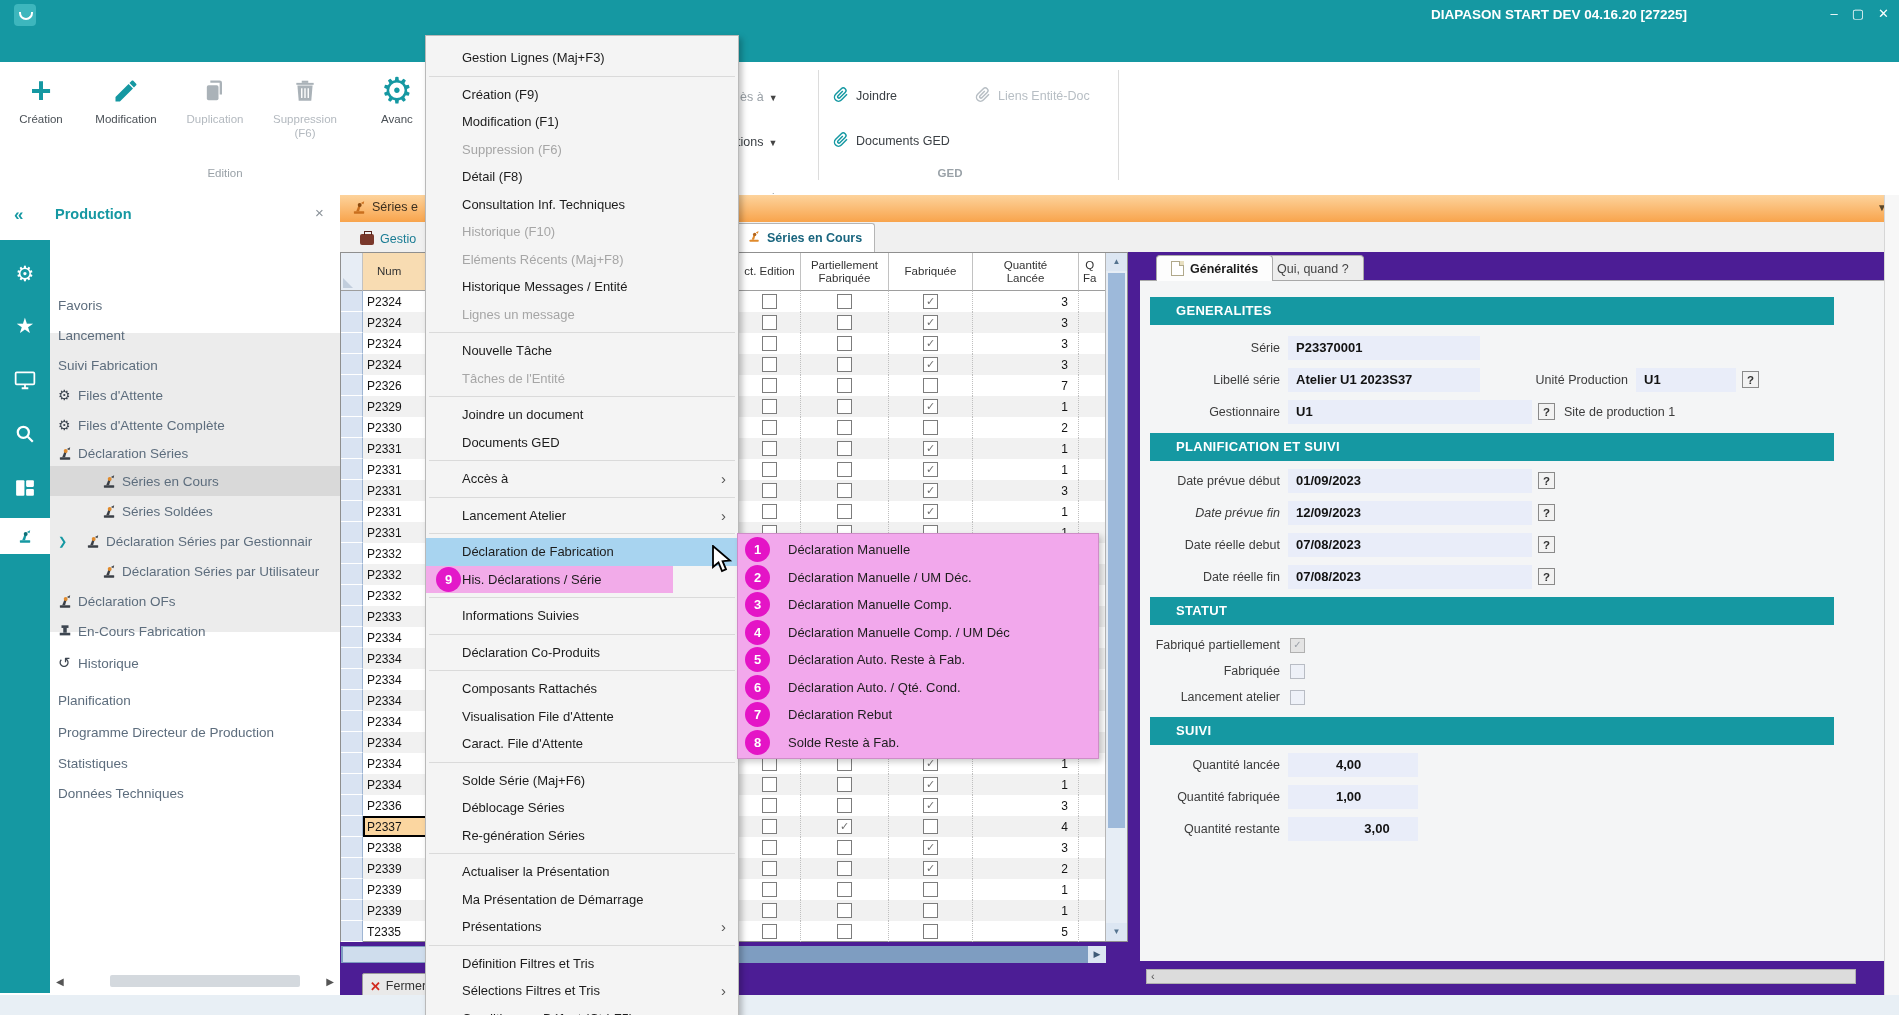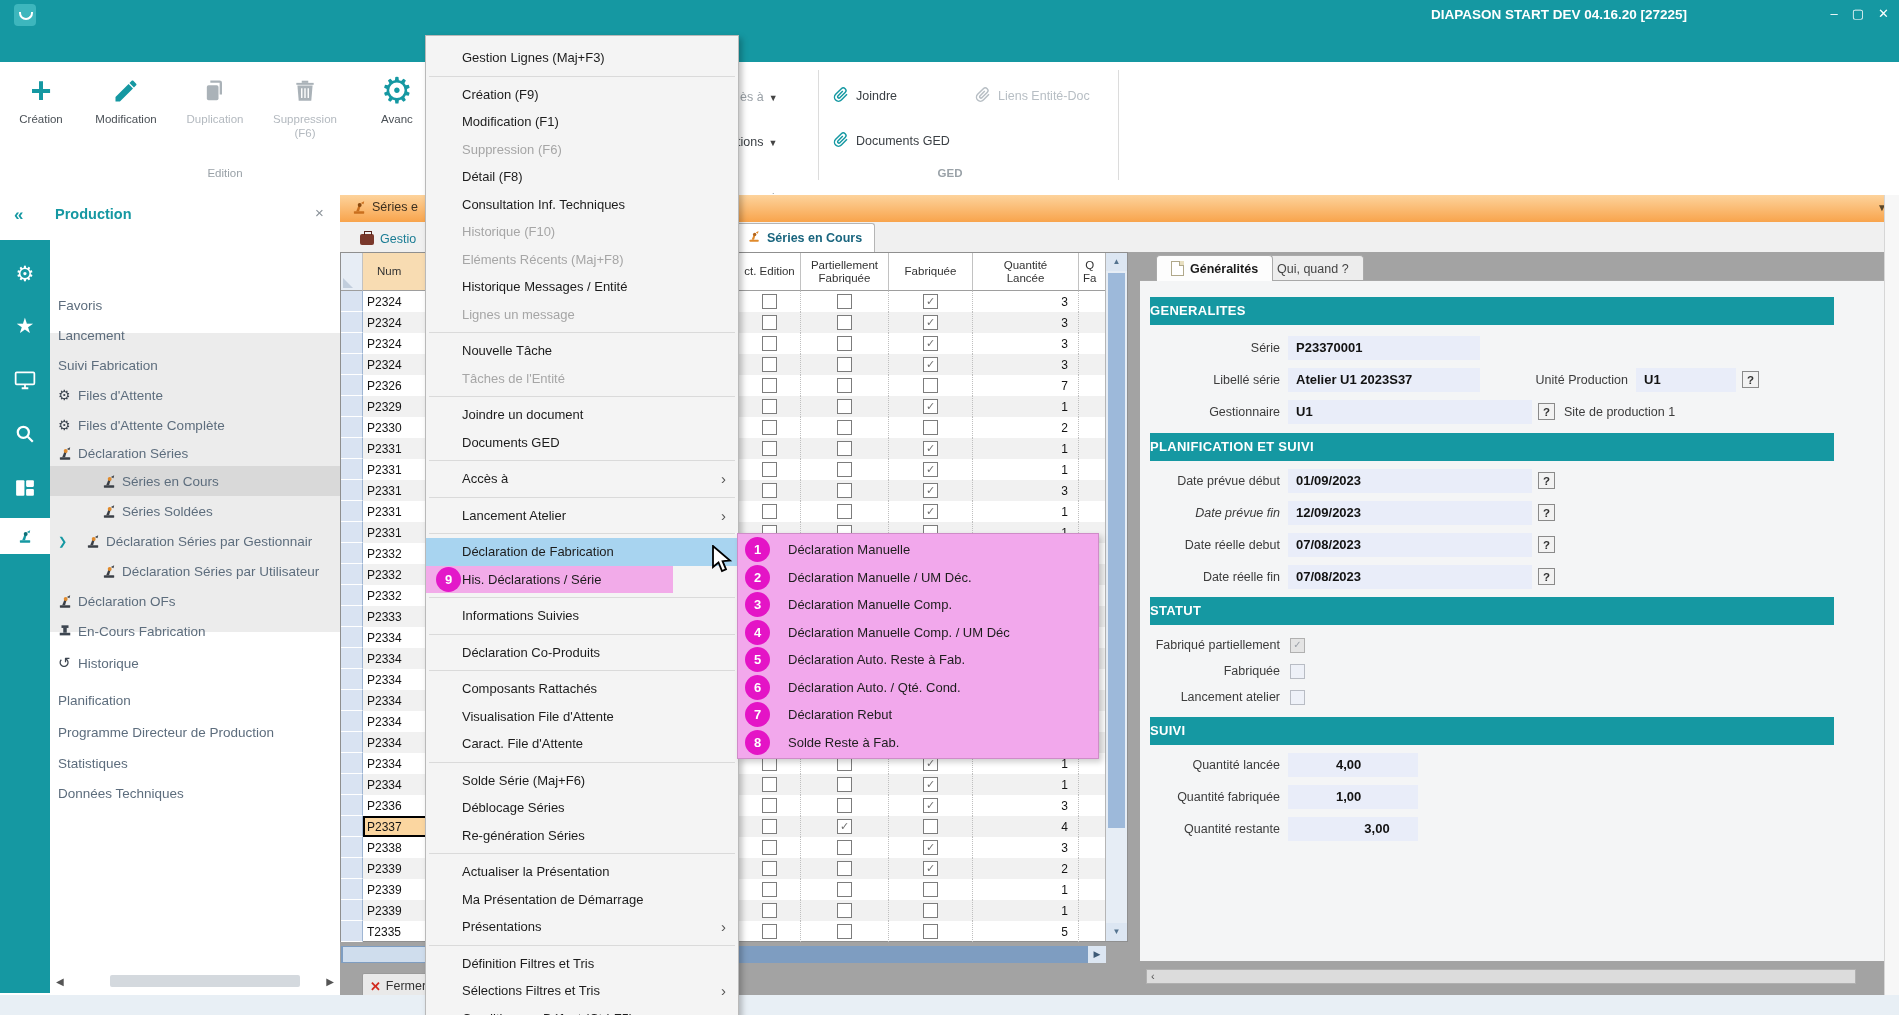--- a/index.html
+++ b/index.html
@@ -1,16 +1,16 @@
 <!DOCTYPE html>
 <html><head>
 <meta charset="utf-8">
 <style>
   html,body{margin:0;padding:0;background:#888;}
-  #app{position:relative;width:1899px;height:1015px;background:#a3a3a3;overflow:hidden;
+  #app{position:relative;width:1899px;height:1015px;background:#4c1d95;overflow:hidden;
        font-family:"Liberation Sans",sans-serif;-webkit-font-smoothing:antialiased;}
   .abs{position:absolute;}
 
   
   #titlebar{left:0;top:0;width:1899px;height:30px;background:#1598a2;}
   #app-logo{left:14px;top:4px;width:22px;height:22px;background:#3db6bd;border-radius:4px;}
   #app-logo i{position:absolute;left:5px;top:8px;width:10px;height:6px;border:2px solid #fff;border-top:none;border-radius:0 0 7px 7px;}
   #win-title{right:212px;top:7px;color:#fff;font-weight:bold;font-size:13.5px;}
   #win-controls{right:10px;top:6px;display:flex;gap:14px;color:#fff;font-size:13px;}
   #win-controls span{cursor:default;}
@@ -102,21 +102,21 @@
   #fermer-btn .x{color:#d22a1e;font-weight:bold;font-size:13px;}
 
   
   #panel{left:1140px;top:252px;width:745px;height:763px;}
   .ptab{position:absolute;top:3px;height:25px;display:flex;align-items:center;gap:6px;padding:0 14px;font-size:12.5px;background:#ededed;
         border:1px solid #aaa;border-bottom:none;border-radius:4px 4px 0 0;color:#444;}
   .ptab.active{background:#fdfdfd;font-weight:bold;color:#1a1a1a;z-index:2;}
   .page-ic{width:11px;height:13px;background:#fff;border:1px solid #b0a88a;position:relative;}
   .page-ic::after{content:"";position:absolute;right:-1px;top:-1px;width:4px;height:4px;background:#e8dfc0;border-left:1px solid #b0a88a;border-bottom:1px solid #b0a88a;}
   #panel-body{position:absolute;left:0;top:28px;width:745px;height:680px;border-top:1px solid #a8a8a8;background:#f4f5f6;}
-  .secbar{position:absolute;left:10px;width:684px;height:28px;background:#1598a2;color:#fff;font-weight:bold;font-size:13px;line-height:28px;box-sizing:border-box;letter-spacing:.3px;}
+  .secbar{position:absolute;left:10px;width:684px;height:28px;background:#1598a2;color:#fff;font-weight:bold;font-size:13px;line-height:28px;padding-left:26px;box-sizing:border-box;letter-spacing:.3px;}
   .flabel{position:absolute;width:140px;text-align:right;font-size:12.5px;color:#3c3c3c;line-height:24px;}
   .ffield{position:absolute;height:24px;background:#e9edf9;font-weight:bold;font-size:13px;color:#121212;line-height:24px;padding-left:8px;box-sizing:border-box;}
   .qbtn{position:absolute;width:17px;height:17px;background:#f2f2f2;border:1px solid #8a8a8a;font-weight:bold;font-size:11.5px;color:#333;text-align:center;line-height:16px;box-sizing:border-box;}
   .ptext{position:absolute;font-size:12.5px;color:#3c3c3c;}
   .pcb{position:absolute;width:13px;height:13px;border:1px solid #b8bcc4;background:#eef1f8;font-size:10px;line-height:12px;color:#9aa0a8;text-align:center;}
   .pcb.on{background:#e4e4e4;border-color:#b0b0b0;}
   #panel-hscroll{position:absolute;left:6px;top:688px;width:710px;height:15px;background:#dcdcdc;border:1px solid #b0b0b0;box-sizing:border-box;}
   #panel-hscroll .arr{position:absolute;left:4px;top:0px;font-size:11px;color:#555;line-height:13px;}
   #panel-btns{position:absolute;left:24px;top:720px;display:flex;gap:9px;}
   .pbtn{height:25px;padding:0 14px;background:#d9d9d9;border:1px solid #b5b5b5;border-radius:2px;display:flex;align-items:center;gap:6px;

